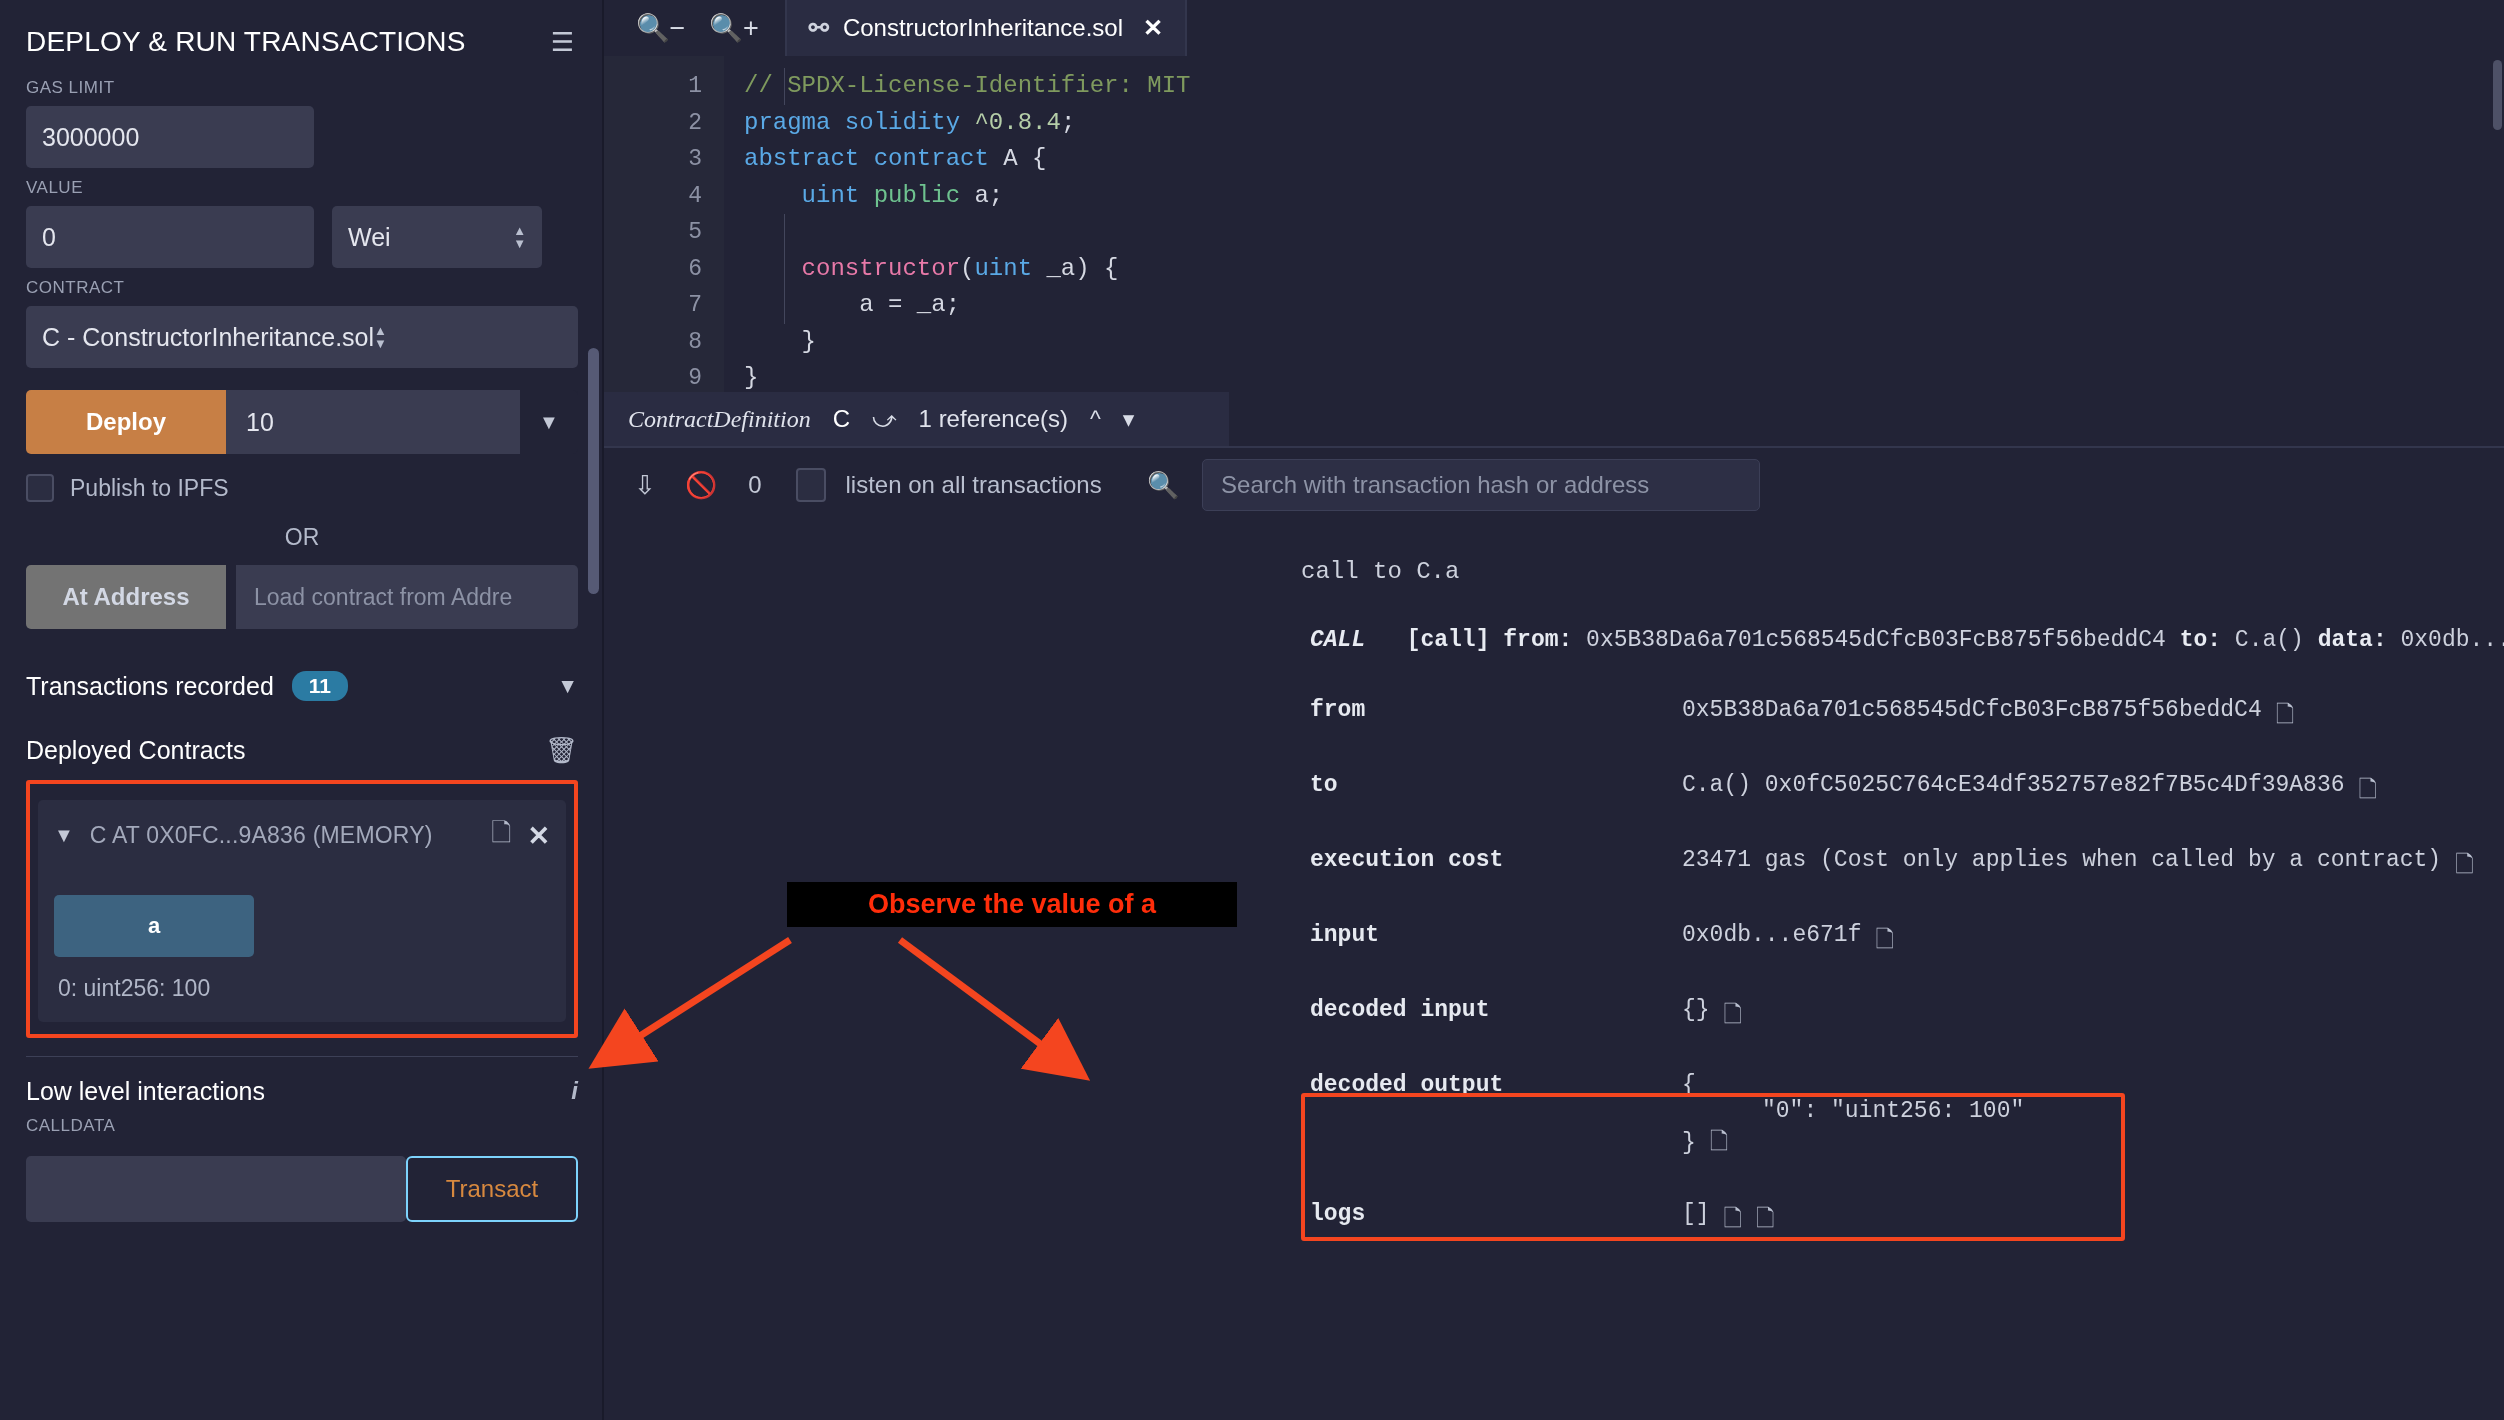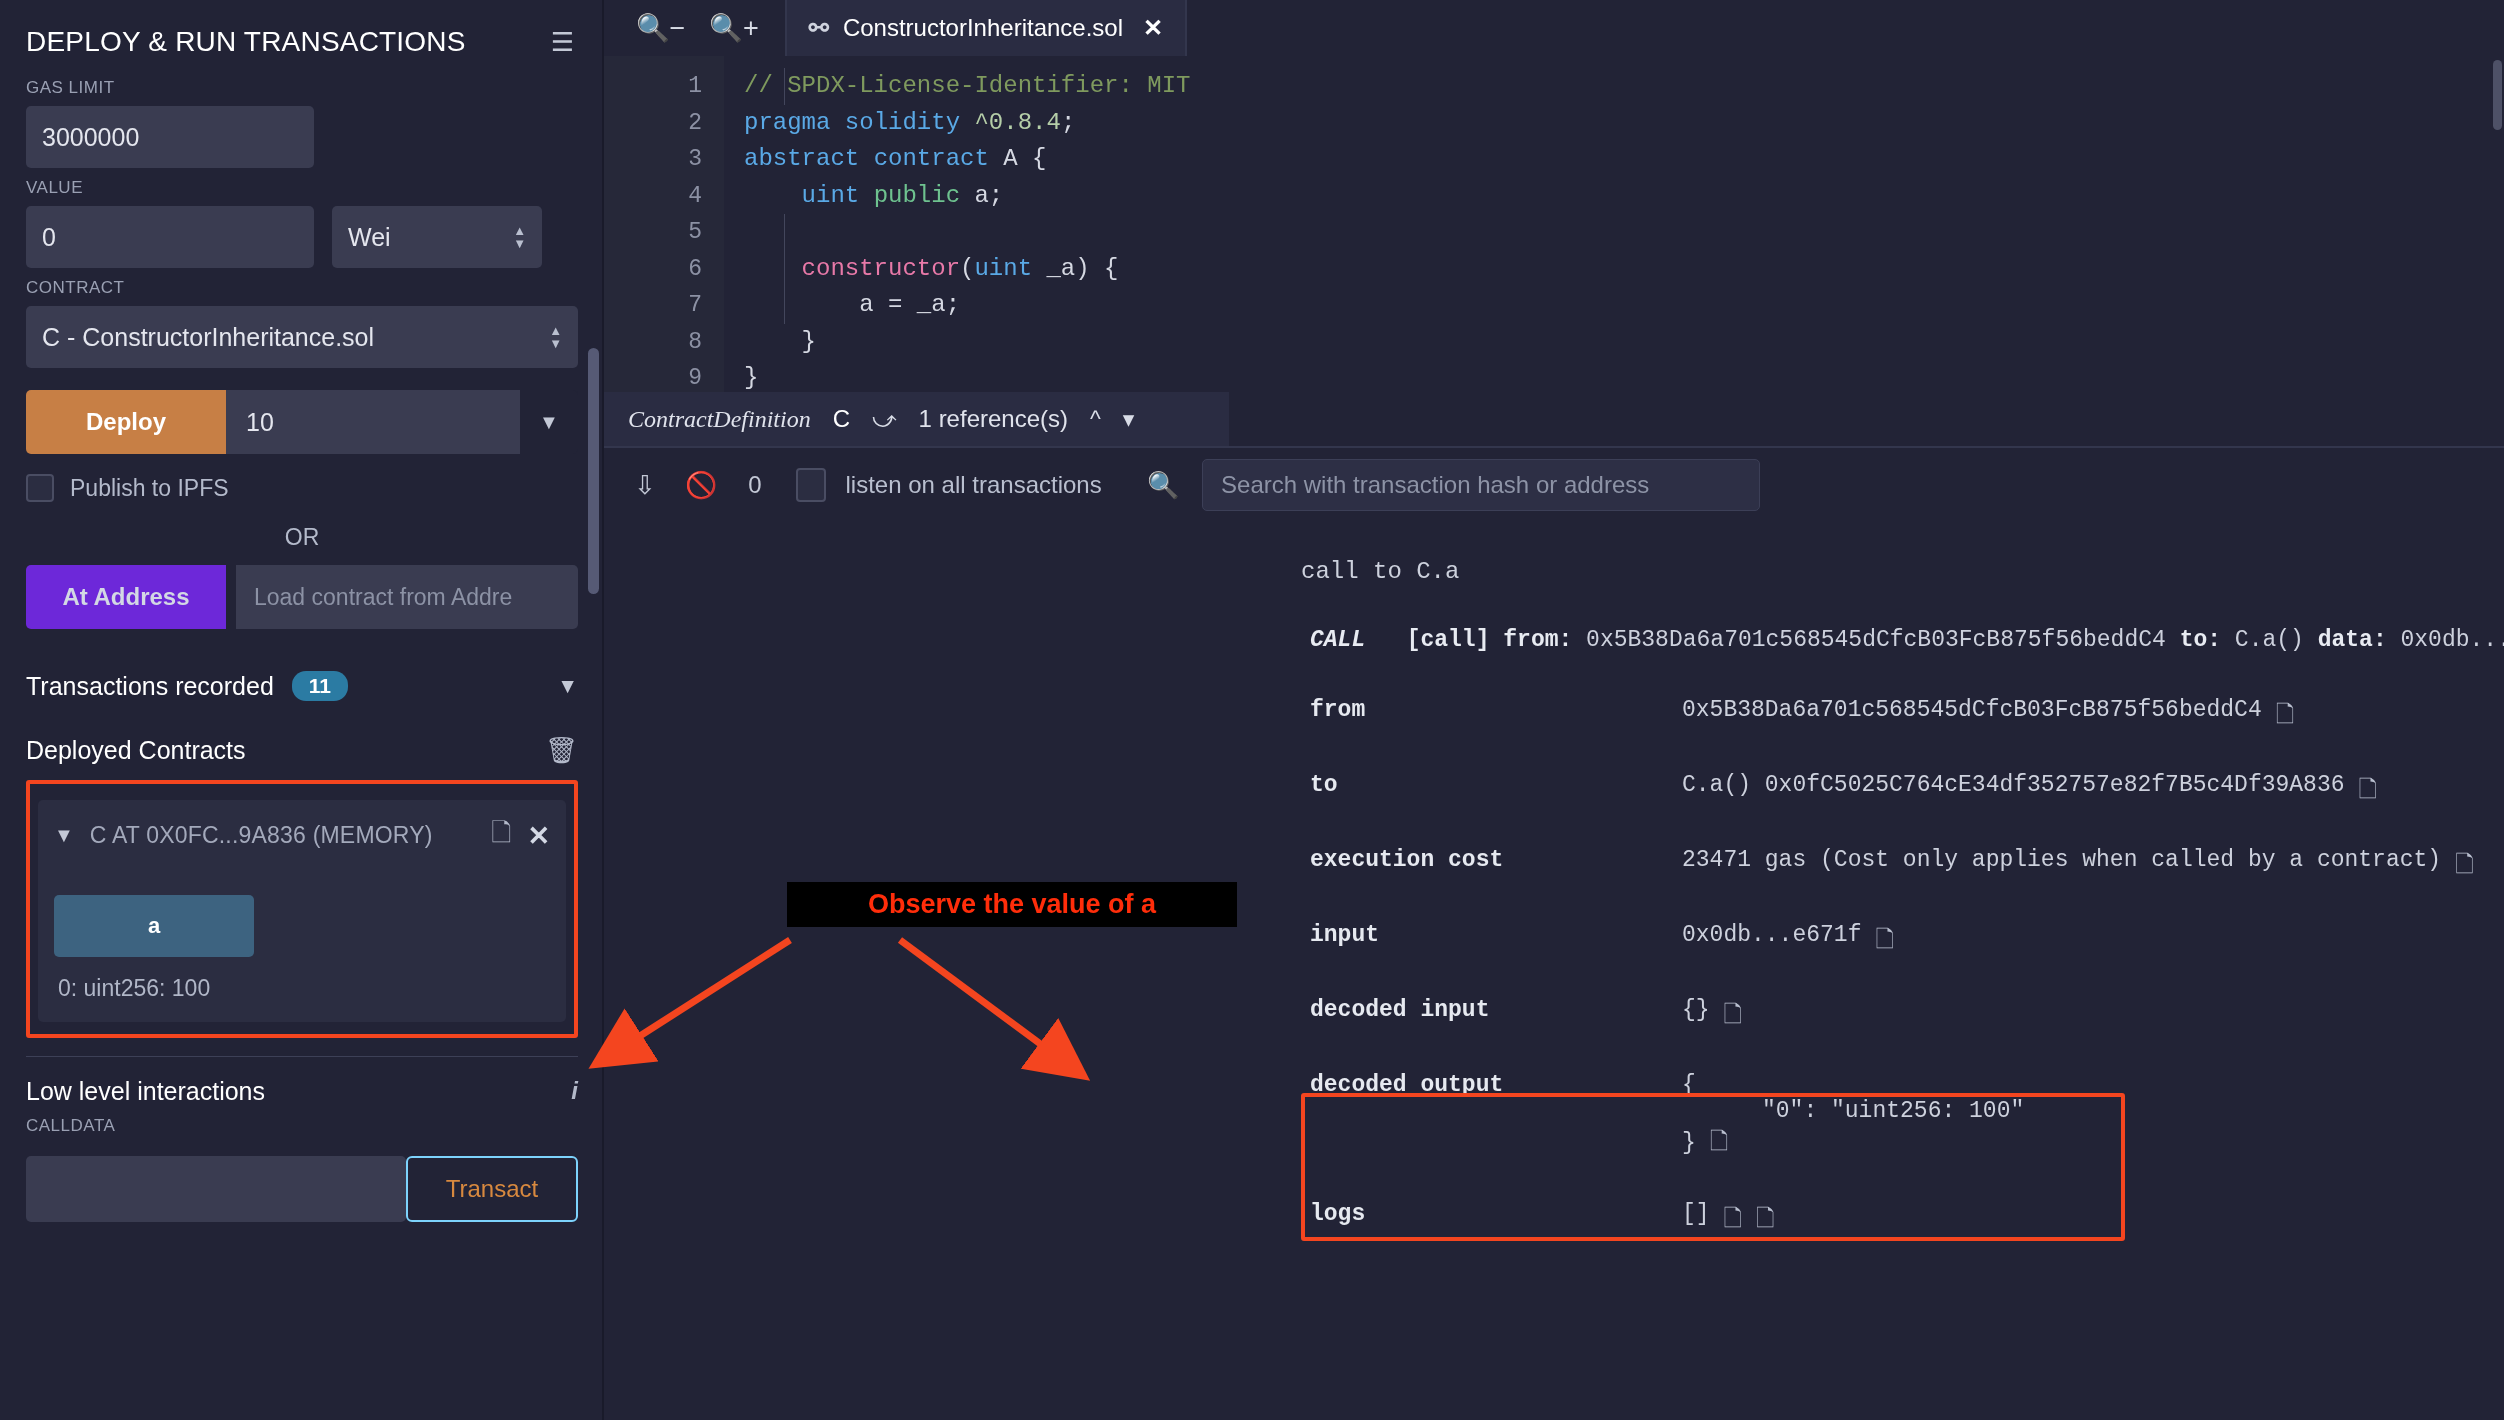--- a/index.html
+++ b/index.html
@@ -28,21 +28,21 @@
     display: flex; align-items: center; font-family: "Liberation Sans", sans-serif;
   }
   .row { display: flex; gap: 18px; }
   .inp.gas { width: 288px; }
   .inp.value { width: 288px; }
   .select {
     background: #3a3c51; border-radius: 5px; height: 62px; width: 210px;
     color: #e4e6ee; font-size: 25px; padding: 0 16px;
     display: flex; align-items: center; justify-content: space-between;
   }
-  .inp.contract { width: 100%; justify-content: space-between; font-size: 25px; }
+  .inp.contract { width: 100%; justify-content: flex-start; font-size: 25px; }
   .spin { display: flex; flex-direction: column; gap: 3px; color: #b9bfcf; font-size: 13px; line-height: 10px; }
 
   .deployrow { display: flex; margin-top: 22px; border-radius: 5px; overflow: hidden; }
   .deploy-btn {
     background: #c77f45; color: #fff; font-size: 24px; font-weight: bold;
     width: 200px; height: 64px; display: flex; align-items: center; justify-content: center;
     border: none; cursor: pointer; font-family: "Liberation Sans", sans-serif;
   }
   .deploy-inp {
     background: #3a3c51; flex: 1; height: 64px; color: #e4e6ee; font-size: 25px;
@@ -51,21 +51,21 @@
   .deploy-caret {
     width: 58px; height: 64px; background: #222336; color: #c3c8d6;
     display: flex; align-items: center; justify-content: center; font-size: 20px;
   }
   .chk-row { display: flex; align-items: center; gap: 16px; margin-top: 20px; }
   .chkbox { width: 28px; height: 28px; border: 2px solid #4a4d63; border-radius: 4px; background: #2b2d41; }
   .chk-label { color: #b4bacb; font-size: 23px; }
   .or { text-align: center; color: #b4bacb; font-size: 23px; margin: 22px 0 14px; }
   .ataddr-row { display: flex; border-radius: 5px; overflow: hidden; }
   .ataddr-btn {
-    background: #6d28d9; color: #d3d8e4; font-size: 24px; font-weight: bold;
+    background: #737373; color: #d3d8e4; font-size: 24px; font-weight: bold;
     width: 200px; height: 64px; display: flex; align-items: center; justify-content: center;
     border: none; cursor: pointer; font-family: "Liberation Sans", sans-serif;
   }
   .ataddr-inp {
     background: #3a3c51; flex: 1; height: 64px; color: #8c92a5; font-size: 23px;
     padding: 0 18px; display: flex; align-items: center; overflow: hidden; white-space: nowrap; margin-left: 10px;
   }
   .txrec {
     display: flex; align-items: center; gap: 18px; margin-top: 42px;
   }

